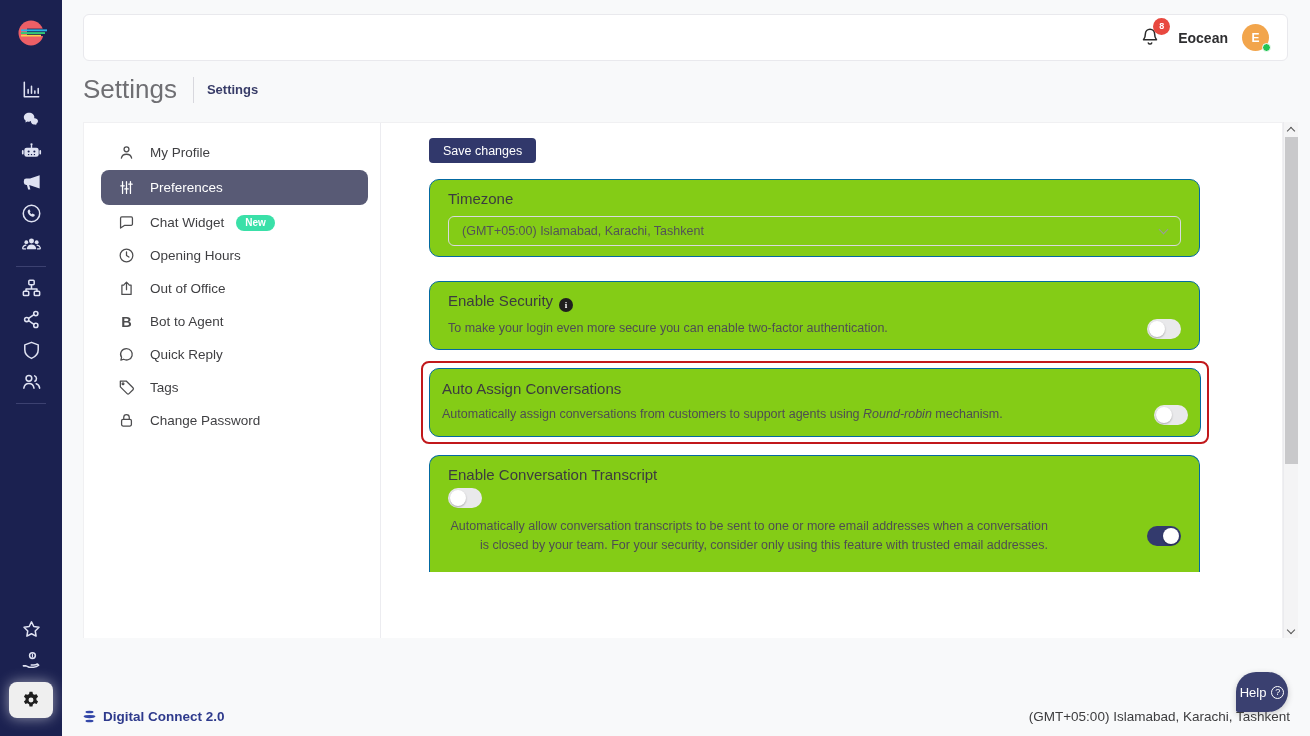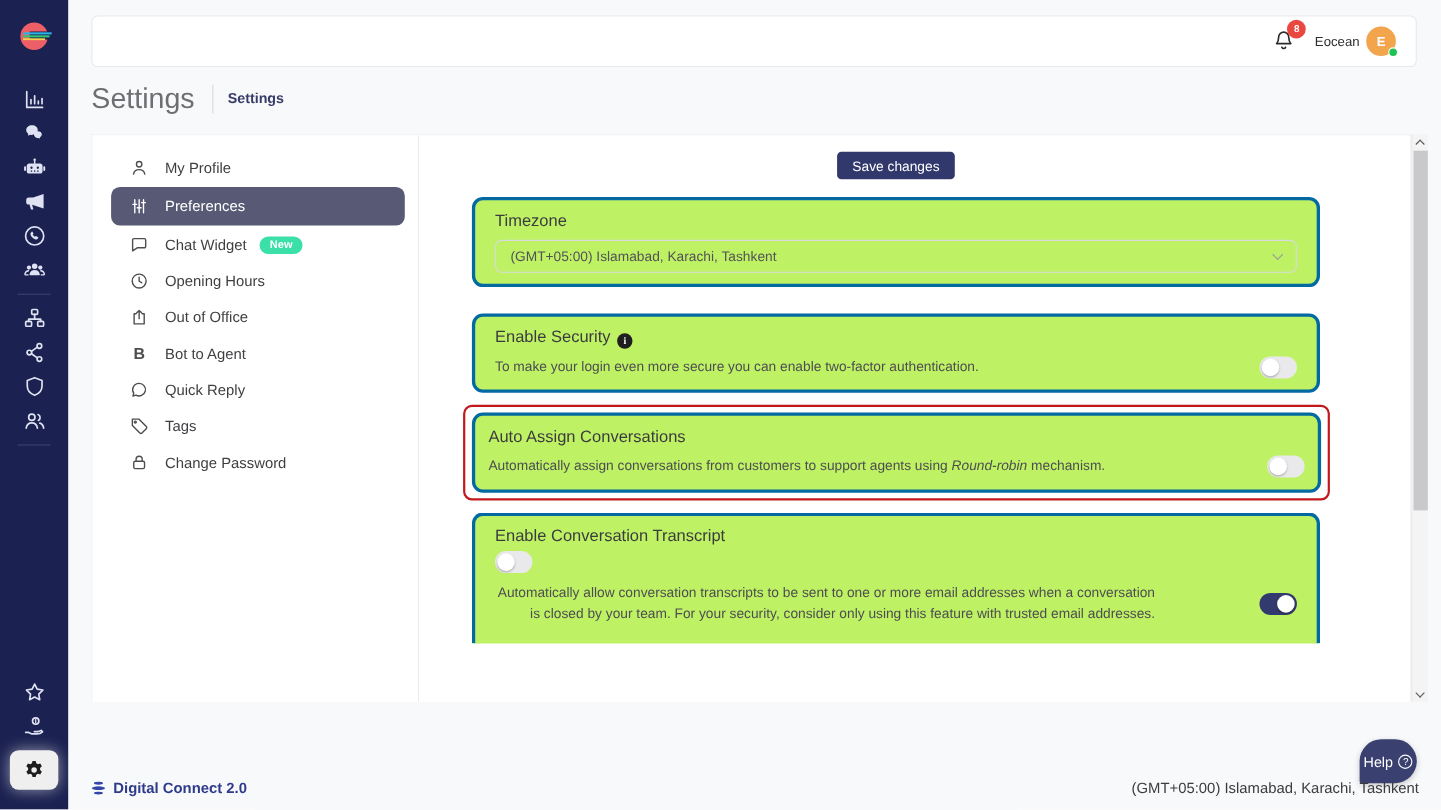--- a/index.html
+++ b/index.html
@@ -14,21 +14,21 @@
   .rail-divider { width:30px; height:1px; background:#3c4170; margin:6px 0; }
   .rail-spacer { flex:1; }
   .rail-gear-box { width:44px; height:36px; background:#efefef; border-radius:8px; display:flex; align-items:center; justify-content:center; margin:6px 0 18px; box-shadow:0 0 14px rgba(255,255,255,.55); cursor:pointer; }
   .rail-gear-box svg { width:22px; height:22px; }
 
   
   .topbar { position:absolute; left:83px; top:14px; width:1205px; height:47px; background:#fff; border:1px solid #e9e9ed; border-radius:6px; display:flex; align-items:center; justify-content:flex-end; padding-right:18px; }
   .bell-wrap { position:relative; width:26px; height:26px; margin-right:14px; cursor:pointer; }
   .bell-wrap svg { width:24px; height:24px; }
   .badge { position:absolute; top:-7px; right:-6px; min-width:17px; height:17px; background:#e8483f; color:#fff; border-radius:50%; font-size:9px; font-weight:bold; display:flex; align-items:center; justify-content:center; }
-  .username { font-size:12px; font-weight:normal; color:#2e2e30; margin-right:6px; }
+  .username { font-size:14px; font-weight:bold; color:#2e2e30; margin-right:14px; }
   .avatar { position:relative; width:27px; height:27px; background:#f2a54c; border-radius:50%; color:#fff; font-size:12px; font-weight:bold; display:flex; align-items:center; justify-content:center; cursor:pointer; }
   .avatar .status { position:absolute; right:-2px; bottom:-1px; width:9px; height:9px; background:#21c453; border:1.5px solid #fff; border-radius:50%; }
 
   
   .page-head { position:absolute; left:83px; top:74px; display:flex; align-items:center; }
   .page-title { font-size:26px; color:#6f6f73; }
   .head-divider { width:1px; height:26px; background:#d8d8de; margin:0 13px 0 16px; }
   .breadcrumb { font-size:13px; font-weight:bold; color:#383c68; cursor:pointer; }
 
   
@@ -39,24 +39,24 @@
   .menu-item { height:33px; display:flex; align-items:center; padding-left:33px; gap:14px; font-size:13.5px; color:#3f3f42; cursor:pointer; }
   .menu-item svg { width:19px; height:19px; flex-shrink:0; }
   .menu-item .b-glyph { width:19px; text-align:center; font-size:14.5px; font-weight:bold; color:#4d4d4f; }
   .menu-item.active { background:#585a75; color:#fff; border-radius:8px; margin:1px 12px 1px 17px; padding-left:16px; height:35px; }
   .menu-item.active svg { stroke:#fff; }
   .menu-item.active svg * { stroke:#fff; }
   .new-badge { background:#3ae0a8; color:#fff; font-size:10px; font-weight:bold; border-radius:9px; padding:2.5px 9px; margin-left:-2px; }
 
   
   .content { flex:1; padding:15px 82px 0 48px; position:relative; }
-  .save-row { display:flex; justify-content:center; margin-bottom:16px; }
+  .save-row { display:flex; justify-content:flex-start; margin-bottom:16px; }
   .save-btn { background:#31386b; color:#fff; font-size:12.5px; border:none; border-radius:4px; height:25px; padding:0 14px; cursor:pointer; }
 
-  .card { background:#bef264; border:3px solid #0369a1; border-radius:10px; padding:10px 18px; position:relative; }
+  .card { background:#84cc16; border:1px solid #0369a1; border-radius:10px; padding:10px 18px; position:relative; }
   .card-title { font-size:15px; color:#3c3c3f; }
   .card-desc { font-size:12.5px; color:#4e4e52; line-height:1.55; }
   .mt { margin-top:24px; }
   .mt-sm { margin-top:23px; }
 
   .tz-select { margin-top:9px; height:30px; border:1px solid #d9d9de; border-radius:6px; display:flex; align-items:center; justify-content:space-between; padding:0 13px; font-size:12.5px; color:#535357; cursor:pointer; }
   .chev { width:7px; height:7px; border-right:1.5px solid #9a9aa0; border-bottom:1.5px solid #9a9aa0; transform:rotate(45deg); margin-top:-4px; }
 
   .info-badge { display:inline-flex; width:14px; height:14px; background:#1f1f1f; border-radius:50%; color:#fff; font-size:9px; font-weight:bold; font-family:"Liberation Serif", serif; align-items:center; justify-content:center; vertical-align:-2px; margin-left:6px; }
 

